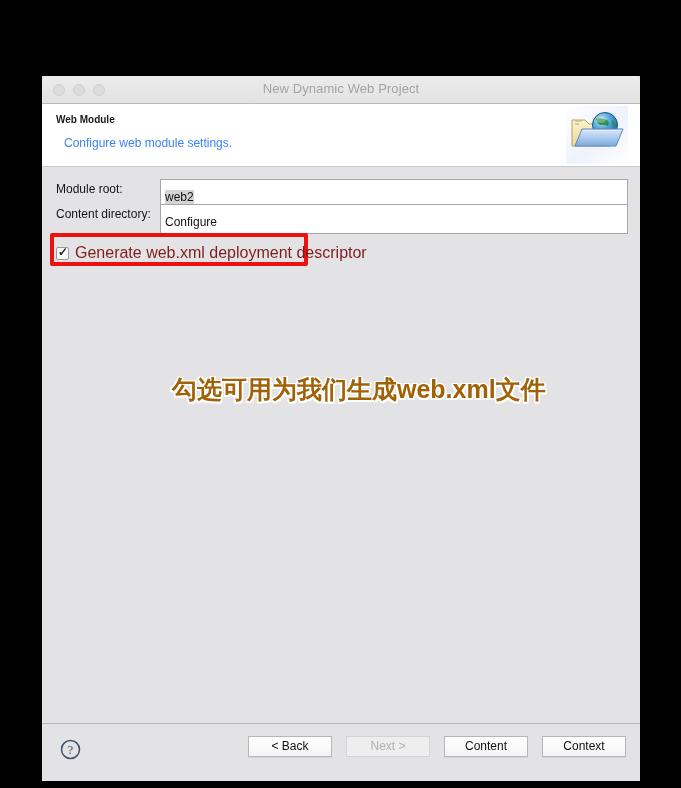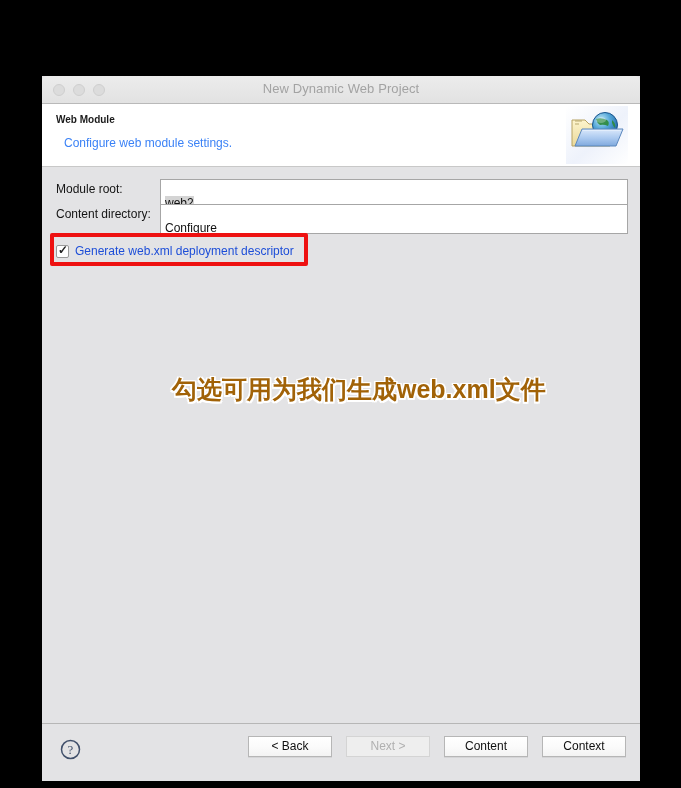--- a/index.html
+++ b/index.html
@@ -123,21 +123,21 @@
     position: absolute;
     left: 104px;
     right: 0;
     top: 0;
     height: 30px;
     background: #ffffff;
     border: 1px solid #a6a6a6;
     box-sizing: border-box;
     font-size: 12px;
     color: #111111;
-    padding: 14px 0 0 4px;
+    padding: 8px 0 0 4px;
     line-height: 18px;
     white-space: nowrap;
     overflow: hidden;
   }
   .sel-hl {
     background: #d4d4d4;
   }
 
   
   .check-row {
@@ -161,22 +161,22 @@
   .checkbox .mark {
     position: absolute;
     left: 1px;
     top: -2px;
     font-size: 12px;
     line-height: 13px;
     color: #222;
     font-weight: bold;
   }
   .check-label {
-    font-size: 12px;
-    color: #1d4ed8;
+    font-size: 16px;
+    color: #7f1d1d;
   }
 
   
   .red-box {
     position: absolute;
     left: 8px;
     top: 66px;
     width: 258px;
     height: 33px;
     border: 4px solid #ee1111;

